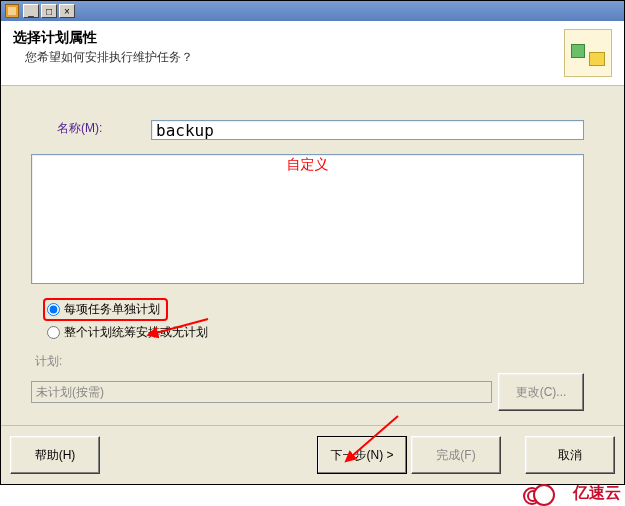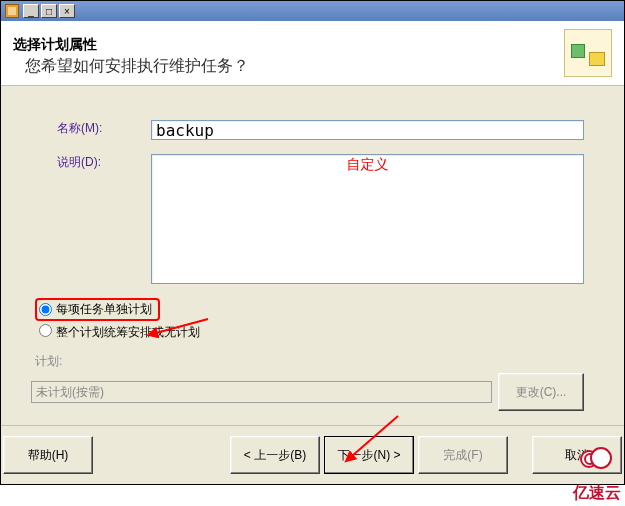--- a/index.html
+++ b/index.html
@@ -44,25 +44,25 @@
     border: 1px solid #fff;
     border-right-color:#404040; border-bottom-color:#404040;
     display:flex; align-items:center; justify-content:center;
     font-size: 10px; color:#000;
   }
   .header {
     background: #fff;
     padding: 8px 12px;
     border-bottom: 1px solid #c0c0c0;
     display: flex;
-    align-items: flex-end;
+    align-items: flex-start;
   }
   .header-text { flex: 1; }
   .header-title { font-size: 14px; font-weight: bold; color: #000; }
-  .header-sub { font-size: 16px; color: #333; margin-top: 2px; padding-left: 12px; }
+  .header-sub { font-size: 12px; color: #333; margin-top: 2px; padding-left: 12px; }
   .header-icon {
     width: 48px; height: 48px;
     background: #fdf6d8;
     border: 1px solid #d0c080;
     position: relative;
     margin-left: 8px;
   }
   .header-icon::before {
     content:""; position:absolute; top:14px; left:6px; width:12px; height:12px;
     background:#6bbf6b; border:1px solid #3a8a3a;
@@ -115,22 +115,22 @@
     transform: translateX(-50%);
     color: #ff0000;
     font-family: Liberation Mono, monospace;
     font-size: 14px;
   }
   .radios {
     margin: 12px 0 4px 4px;
   }
   .radio-row {
     display: flex;
-    align-items: flex-start;
-    margin: 3px 0;
+    align-items: center;
+    margin: 3px 8px;
   }
   .radio-row input { margin: 0 4px 0 0; }
   .red-box {
     border: 2px solid #ff0000;
     border-radius: 4px;
     padding: 1px 6px 1px 2px;
     display: inline-flex;
     align-items: center;
   }
   .plan-group {
@@ -154,21 +154,21 @@
     border: 1px solid #404040;
     border-top-color:#fff; border-left-color:#fff;
     box-shadow: inset -1px -1px 0 #808080, inset 1px 1px 0 #f0f0f0;
     font-size:12px;
     padding: 0 8px;
     cursor: pointer;
   }
   .btn[disabled] { color:#888; cursor:default; }
   .footer {
     border-top: 1px solid #c0c0c0;
-    padding: 10px 2px;
+    padding: 10px 9px;
     display:flex;
     align-items:center;
     background:#ece9d8;
   }
   .footer .spacer { flex:1; }
   .footer .btn { min-width: 90px; margin-left: 4px; }
   .footer .help-btn { margin-left:0; margin-right:0; min-width:90px; }
   .default-btn {
     outline: 1px solid #000;
     outline-offset: -1px;
@@ -179,21 +179,21 @@
     position: absolute;
     pointer-events: none;
   }
   .arrow svg { overflow: visible; }
 
   
   .watermark {
     position:absolute;
     right:4px; bottom:2px;
     display:flex; align-items:center; gap:16px;
-    color:#c8102e; font-size:16px; font-weight:bold;flex-direction:column;
+    color:#c8102e; font-size:16px; font-weight:bold;
   }
   .watermark .cloud {
     width:34px; height:20px; position:relative;
   }
   .watermark .cloud::before, .watermark .cloud::after {
     content:""; position:absolute; border:2px solid #c8102e; border-radius:50%;
   }
   .watermark .cloud::before { width:14px; height:14px; left:0; top:3px; background:#fff;}
   .watermark .cloud::after { width:18px; height:18px; left:10px; top:0; background:#fff;}
   .watermark .infinity {
@@ -228,21 +228,20 @@
   </div>
 
   <div class="body">
 
     <div class="form-row">
       <label>名称(M):</label>
       <input class="txtinput" type="text" value="backup" style="">
     </div>
 
     <div class="form-row">
-      <label>说明(D):</label>
       <div class="textarea-wrap">
         <div class="textarea"></div>
         <div class="custom-label">自定义</div>
       </div>
     </div>
 
     <div class="radios">
       <div class="radio-row">
         <span class="red-box">
           <input type="radio" name="sched" checked="" style="">
@@ -261,21 +260,20 @@
         <input class="plan-input" disabled="" value="未计划(按需)" style="">
         <button class="btn" disabled="">更改(C)...</button>
       </div>
     </div>
 
   </div>
 
   <div class="footer">
     <button class="btn help-btn">帮助(H)</button>
     <div class="spacer"></div>
-    <button class="btn">&lt; 上一步(B)</button>
     <button class="btn default-btn">下一步(N) &gt;</button>
     <button class="btn" disabled="">完成(F)</button>
     <button class="btn" style="margin-left:24px">取消</button>
   </div>
 
 </div>
 
 <div class="arrow" style="left:150px; top:315px;">
   <svg width="60" height="24">
     <defs>

